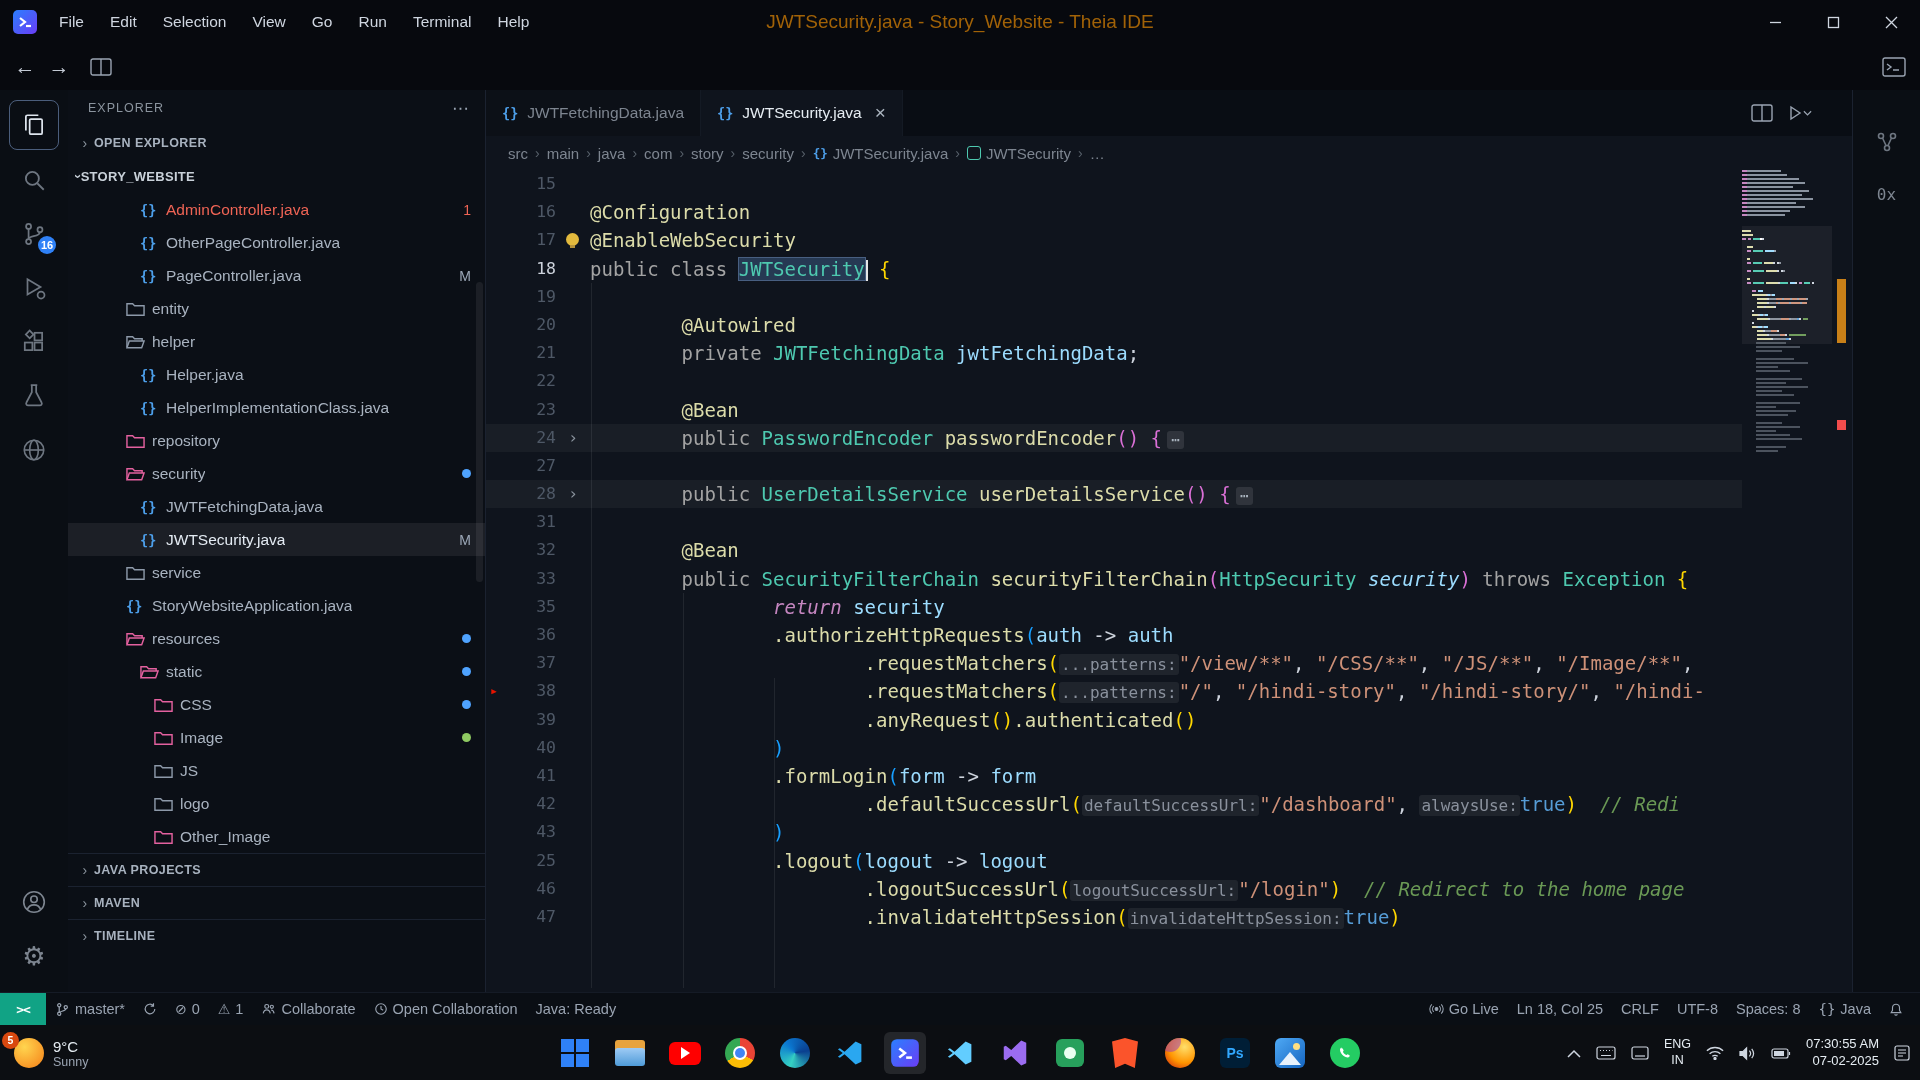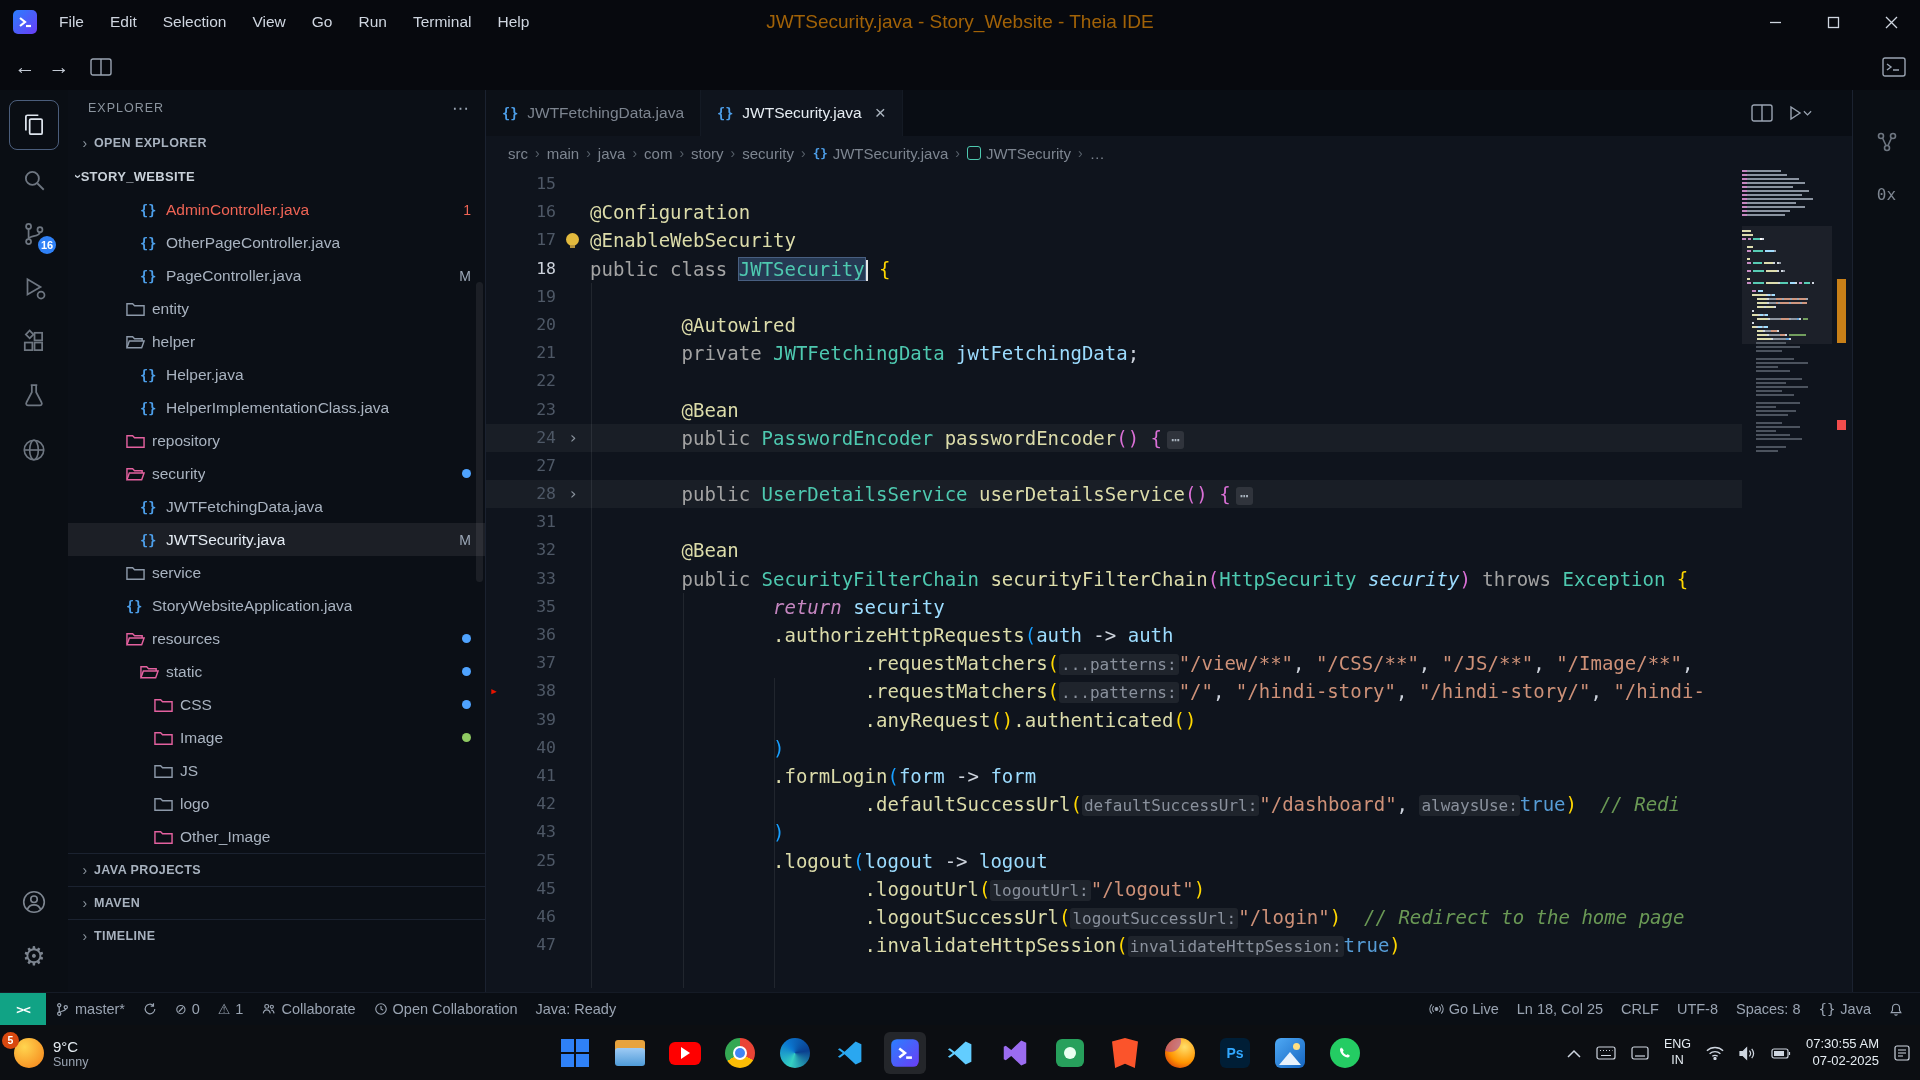--- a/index.html
+++ b/index.html
@@ -524,21 +524,20 @@
             <div class="cl"><span class="cm">▶</span><span class="ln">35</span><span class="cf"></span><span class="ct"><span class="sg-pl">                </span><span class="sg-rw">return</span><span class="sg-pl"> </span><span class="sg-va">security</span></span></div>
             <div class="cl"><span class="cm">▶</span><span class="ln">36</span><span class="cf"></span><span class="ct"><span class="sg-pl">                </span><span class="sg-fn">.authorizeHttpRequests</span><span class="sg-b3">(</span><span class="sg-va">auth</span><span class="sg-pl"> -&gt; </span><span class="sg-va">auth</span></span></div>
             <div class="cl"><span class="cm">▶</span><span class="ln">37</span><span class="cf"></span><span class="ct"><span class="sg-pl">                        </span><span class="sg-fn">.requestMatchers</span><span class="sg-b1">(</span><span class="sg-in">...patterns:</span><span class="sg-st">"/view/**"</span><span class="sg-pl">, </span><span class="sg-st">"/CSS/**"</span><span class="sg-pl">, </span><span class="sg-st">"/JS/**"</span><span class="sg-pl">, </span><span class="sg-st">"/Image/**"</span><span class="sg-pl">,</span></span></div>
             <div class="cl"><span class="cm mark">▶</span><span class="ln">38</span><span class="cf"></span><span class="ct"><span class="sg-pl">                        </span><span class="sg-fn">.requestMatchers</span><span class="sg-b1">(</span><span class="sg-in">...patterns:</span><span class="sg-st">"/"</span><span class="sg-pl">, </span><span class="sg-st">"/hindi-story"</span><span class="sg-pl">, </span><span class="sg-st">"/hindi-story/"</span><span class="sg-pl">, </span><span class="sg-st">"/hindi-</span></span></div>
             <div class="cl"><span class="cm">▶</span><span class="ln">39</span><span class="cf"></span><span class="ct"><span class="sg-pl">                        </span><span class="sg-fn">.anyRequest</span><span class="sg-b1">()</span><span class="sg-fn">.authenticated</span><span class="sg-b1">()</span></span></div>
             <div class="cl"><span class="cm">▶</span><span class="ln">40</span><span class="cf"></span><span class="ct"><span class="sg-pl">                </span><span class="sg-b3">)</span></span></div>
             <div class="cl"><span class="cm">▶</span><span class="ln">41</span><span class="cf"></span><span class="ct"><span class="sg-pl">                </span><span class="sg-fn">.formLogin</span><span class="sg-b3">(</span><span class="sg-va">form</span><span class="sg-pl"> -&gt; </span><span class="sg-va">form</span></span></div>
             <div class="cl"><span class="cm">▶</span><span class="ln">42</span><span class="cf"></span><span class="ct"><span class="sg-pl">                        </span><span class="sg-fn">.defaultSuccessUrl</span><span class="sg-b1">(</span><span class="sg-in">defaultSuccessUrl:</span><span class="sg-st">"/dashboard"</span><span class="sg-pl">, </span><span class="sg-in">alwaysUse:</span><span class="sg-li">true</span><span class="sg-b1">)</span><span class="sg-pl">  </span><span class="sg-cm2">// Redi</span></span></div>
             <div class="cl"><span class="cm">▶</span><span class="ln">43</span><span class="cf"></span><span class="ct"><span class="sg-pl">                </span><span class="sg-b3">)</span></span></div>
             <div class="cl"><span class="cm">▶</span><span class="ln">25</span><span class="cf"></span><span class="ct"><span class="sg-pl">                </span><span class="sg-fn">.logout</span><span class="sg-b3">(</span><span class="sg-va">logout</span><span class="sg-pl"> -&gt; </span><span class="sg-va">logout</span></span></div>
-            <div class="cl"><span class="cm">▶</span><span class="ln">45</span><span class="cf"></span><span class="ct"><span class="sg-pl">                        </span><span class="sg-fn">.logoutUrl</span><span class="sg-b1">(</span><span class="sg-in">logoutUrl:</span><span class="sg-st">"/logout"</span><span class="sg-b1">)</span></span></div>
             <div class="cl"><span class="cm">▶</span><span class="ln">46</span><span class="cf"></span><span class="ct"><span class="sg-pl">                        </span><span class="sg-fn">.logoutSuccessUrl</span><span class="sg-b1">(</span><span class="sg-in">logoutSuccessUrl:</span><span class="sg-st">"/login"</span><span class="sg-b1">)</span><span class="sg-pl">  </span><span class="sg-cm2">// Redirect to the home page</span></span></div>
             <div class="cl"><span class="cm">▶</span><span class="ln">47</span><span class="cf"></span><span class="ct"><span class="sg-pl">                        </span><span class="sg-fn">.invalidateHttpSession</span><span class="sg-b1">(</span><span class="sg-in">invalidateHttpSession:</span><span class="sg-li">true</span><span class="sg-b1">)</span></span></div>
           </div>
         <div class="minimap" id="minimap">
             <div class="mrow">
               <span class="mseg" style="width: 5px; background: rgb(197, 134, 192);"></span>
               <span class="mseg" style="width: 34px; background: rgb(138, 147, 160);"></span>
             </div>
             <div class="mrow">
               <span class="mseg" style="width: 5px; background: rgb(197, 134, 192);"></span>

